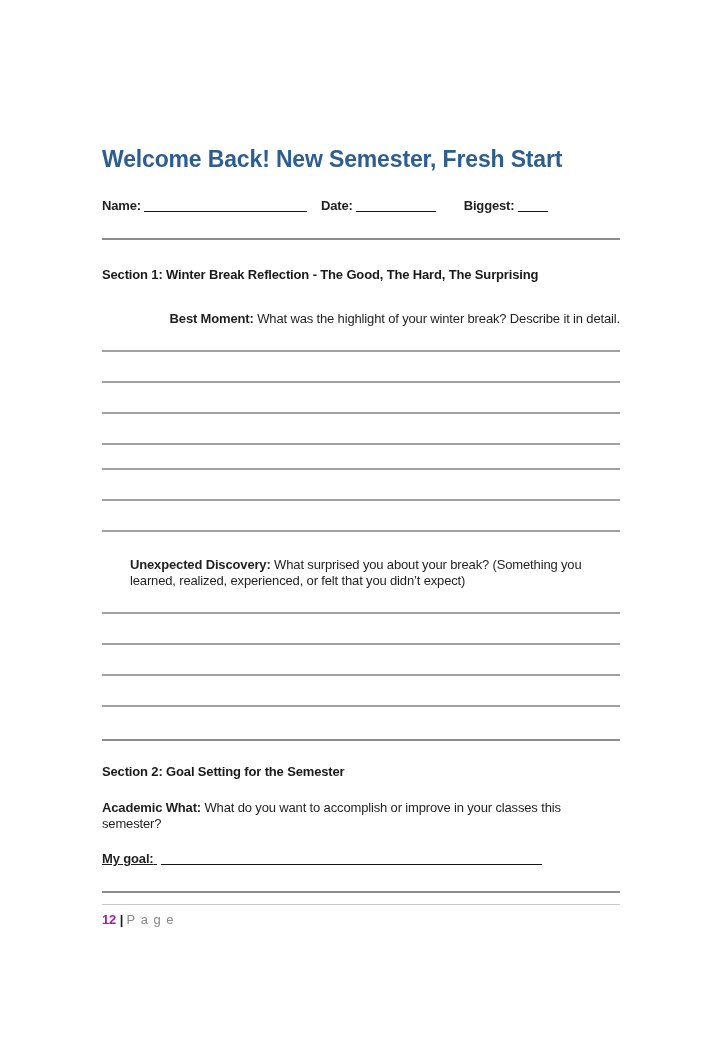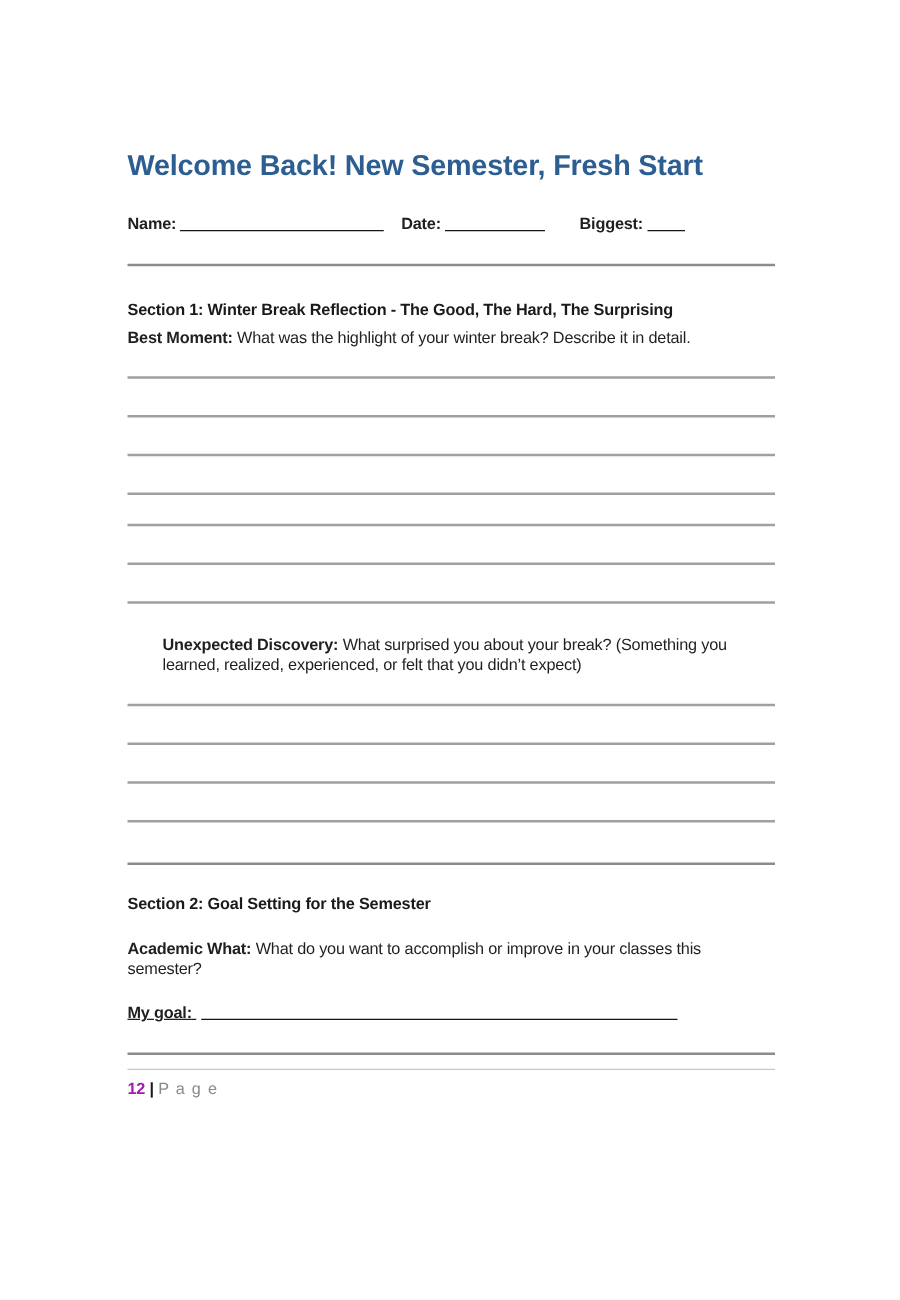--- a/index.html
+++ b/index.html
@@ -7,21 +7,21 @@
   body {
     width:720px; height:1040px; position:relative; overflow:hidden;
     font-family:"Liberation Sans", sans-serif;
     color:#1f1f1f;
     letter-spacing:-0.15px;
   }
   .content { position:absolute; left:102px; top:0; width:518px; }
 
   .doc-title {
     padding-top:117px;
-    font-size:23px; line-height:30px; font-weight:700;
+    font-size:23px; line-height:30px; font-weight:700;margin-top:27px;
   }
 
   .name-row { margin-top:24px; font-size:13px; font-weight:700; line-height:16px; }
   .blank {
     display:inline-block; height:12px; vertical-align:-2px;
     border-bottom:1.5px solid #161616;
   }
   .blank-name   { width:163px; margin-right:10px; }
   .blank-date   { width:80px;  margin-right:24px; }
   .blank-period { width:30px; }
@@ -30,21 +30,21 @@
   .sep-1 { margin-top:24px; }
   .sep-2 { margin-top:32px; }
   .sep-3 { margin-top:24px; }
 
   .section-heading { font-size:13px; font-weight:700; line-height:16px; color:#1a1a1a; }
   .heading-1 { margin-top:27px; }
   .heading-2 { margin-top:23px; }
 
   .prompt { font-size:13px; line-height:16px; }
   .prompt b { font-weight:700; }
-  .p-best       { margin-top:6px; }
+  .p-best       { margin-top:28px;text-align:right; }
   .p-challenge  { margin-top:25px; }
   .p-discovery  { margin-top:25px;margin-left:28px; }
   .p-academic   { margin-top:20px; }
 
   .answer-lines { width:518px; }
   .wline { height:31px; border-bottom:2px solid #a0a0a0; }
   .wline:first-child { height:25px; }
 
   .fill-row { font-size:13px; font-weight:700; line-height:16px; }
   .row-mygoal { margin-top:19px;text-decoration:underline; }

